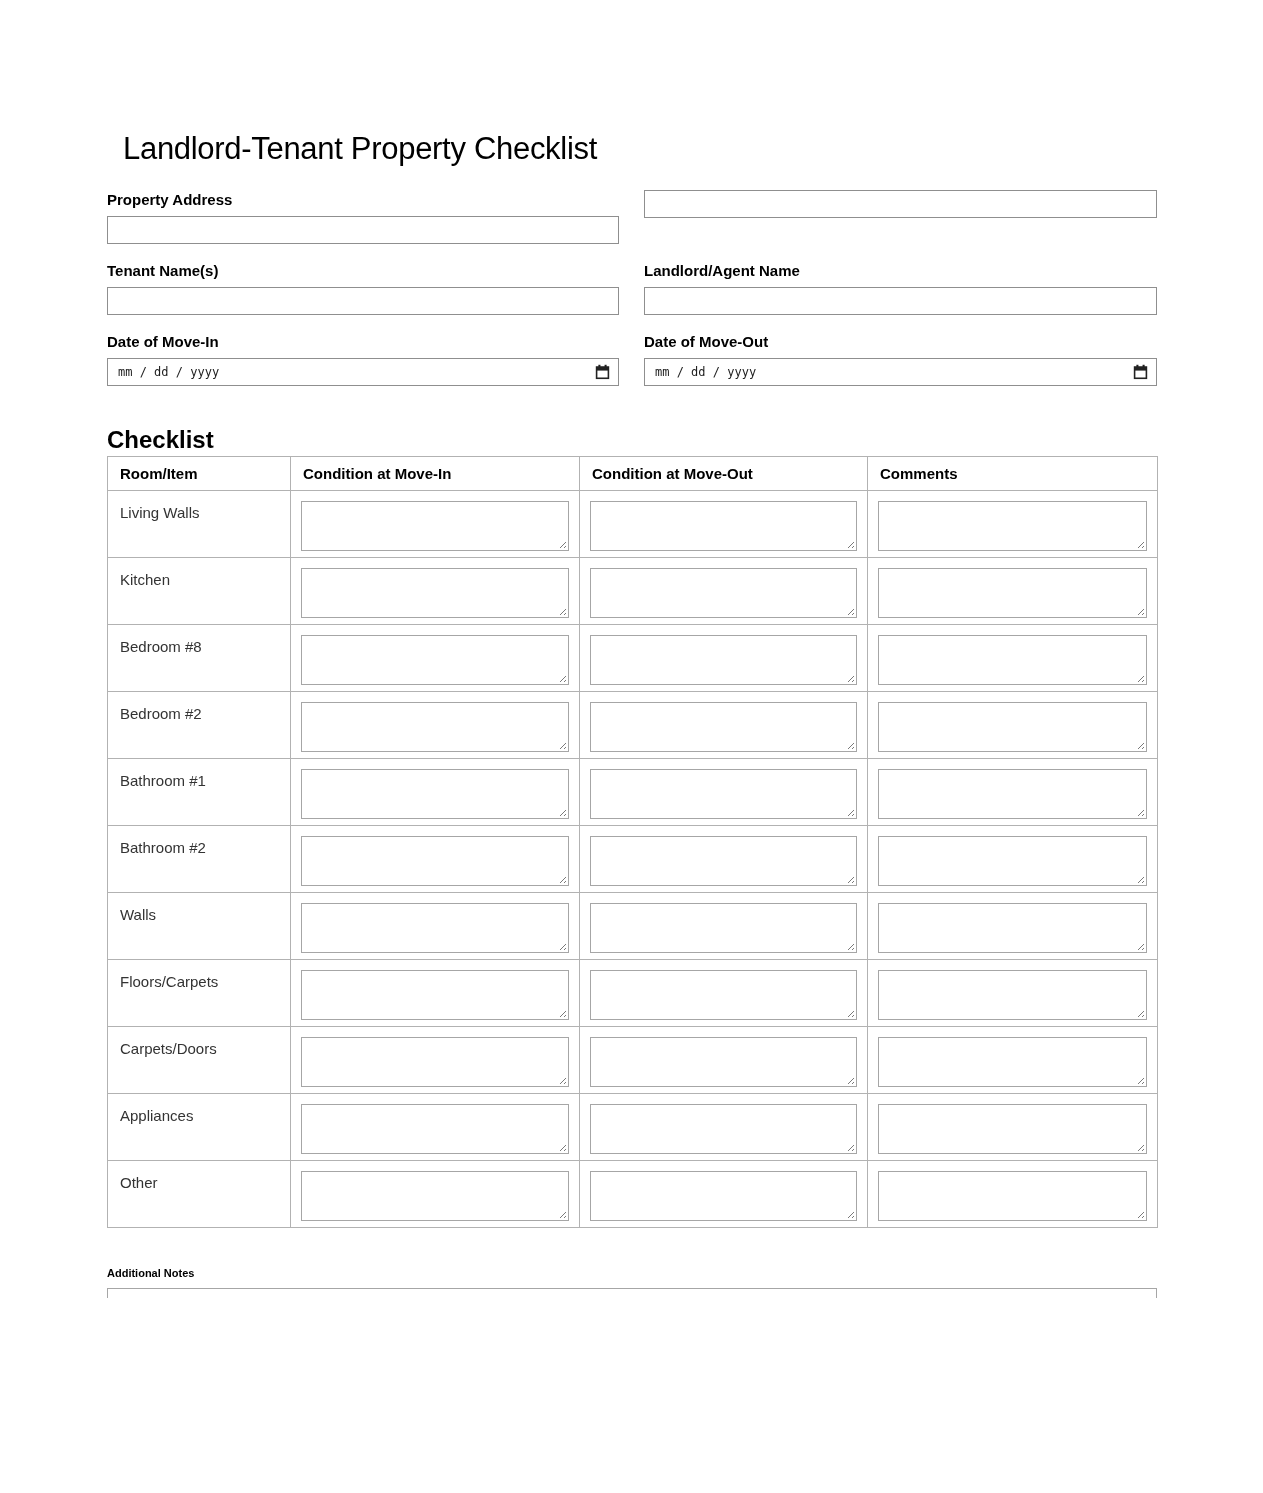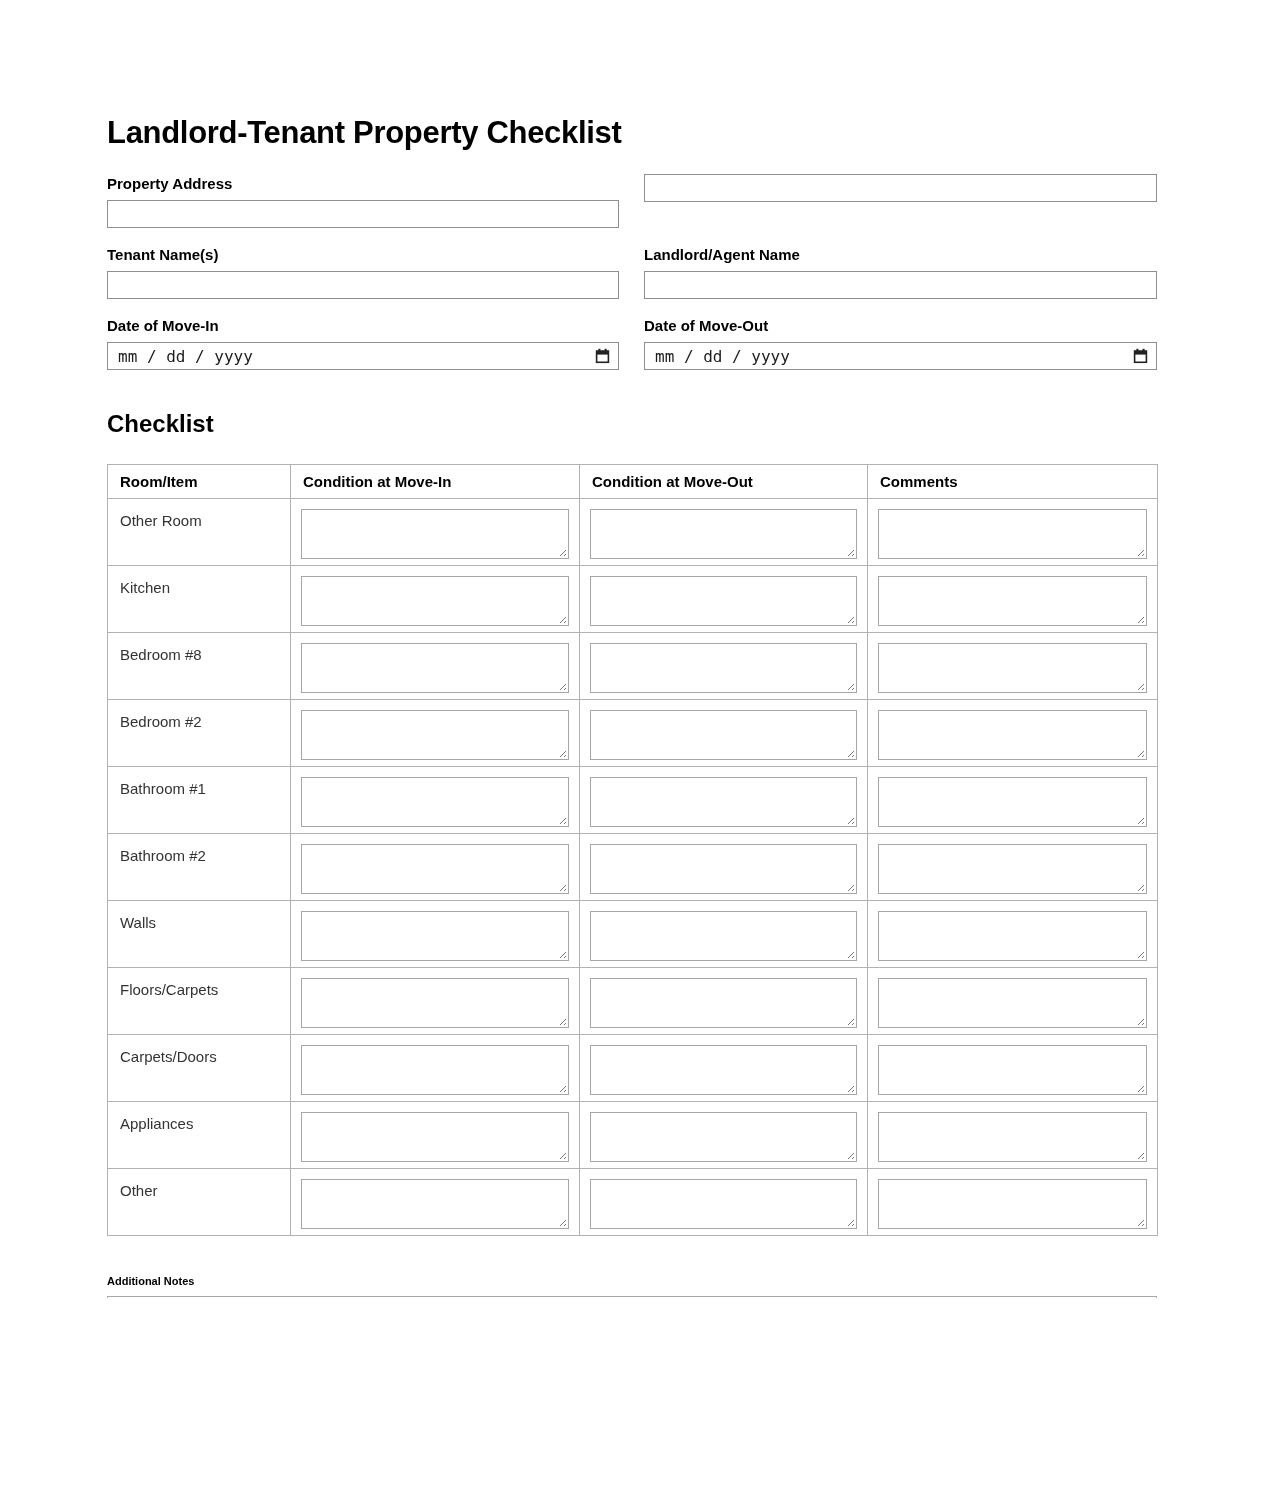--- a/index.html
+++ b/index.html
@@ -18,25 +18,25 @@
   
   .clip {
     height: 1298px;
     overflow: hidden;
   }
   .content {
     width: 1050px;
     margin-left: 107px;
   }
   h1.title {
-    margin: 0;
+    margin: 16px;
     padding-top: 112px;
     font-size: 31px;
     line-height: 42px;
-    font-weight: 700;
+    font-weight: 400;
     letter-spacing: -0.3px;
   }
   .form-grid {
     display: grid;
     grid-template-columns: 512px 513px;
     column-gap: 25px;
     margin-top: 20px;
   }
   .field { margin-bottom: 17px; }
   .field-label {
@@ -66,41 +66,40 @@
     border: 1px solid #8f8f8f;
     background: #fff;
     display: flex;
     align-items: center;
     justify-content: space-between;
     padding: 0 8px 0 10px;
     cursor: text;
   }
   .date-ph {
     font-family: "DejaVu Sans Mono", monospace;
-    font-size: 16px;
+    font-size: 12px;
     color: #1c1c1c;
     white-space: pre;
   }
   .cal-btn {
     display: inline-flex;
     align-items: center;
     cursor: pointer;
   }
   h2.section-heading {
     margin: 0;
     padding-top: 21px;
     font-size: 24px;
     line-height: 32px;
     font-weight: 700;
   }
   table.checklist {
     border-collapse: collapse;
     table-layout: fixed;
     width: 1050px;
-    margin-top: 24px;
     padding-left: 8px;
   }
   table.checklist th,
   table.checklist td {
     border: 1px solid #b2b2b2;
   }
   table.checklist thead tr { height: 34px; }
   table.checklist thead th {
     box-sizing: border-box;
     padding: 0 12px;
@@ -245,21 +244,21 @@
         <thead>
           <tr>
             <th>Room/Item</th>
             <th>Condition at Move-In</th>
             <th>Condition at Move-Out</th>
             <th>Comments</th>
           </tr>
         </thead>
         <tbody>
           <tr>
-            <td class="room-cell">Other Room</td>
+            <td class="room-cell">Living Walls</td>
             <td class="input-cell">
                 <span class="ta-wrap">
                   <textarea class="cell-ta" style=""></textarea>
                   <span class="grip"></span>
                 </span>
               </td>
             <td class="input-cell">
                 <span class="ta-wrap">
                   <textarea class="cell-ta" style=""></textarea>
                   <span class="grip"></span>

